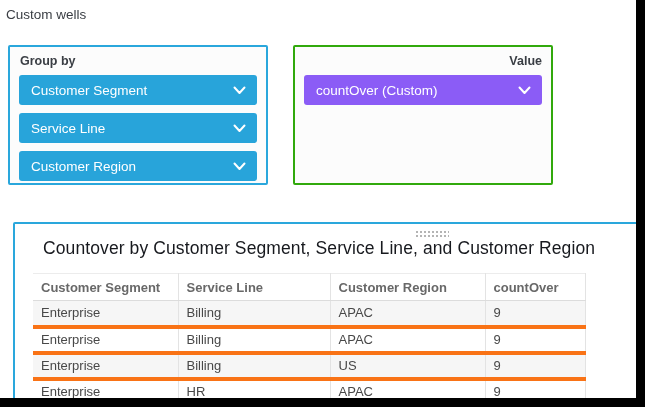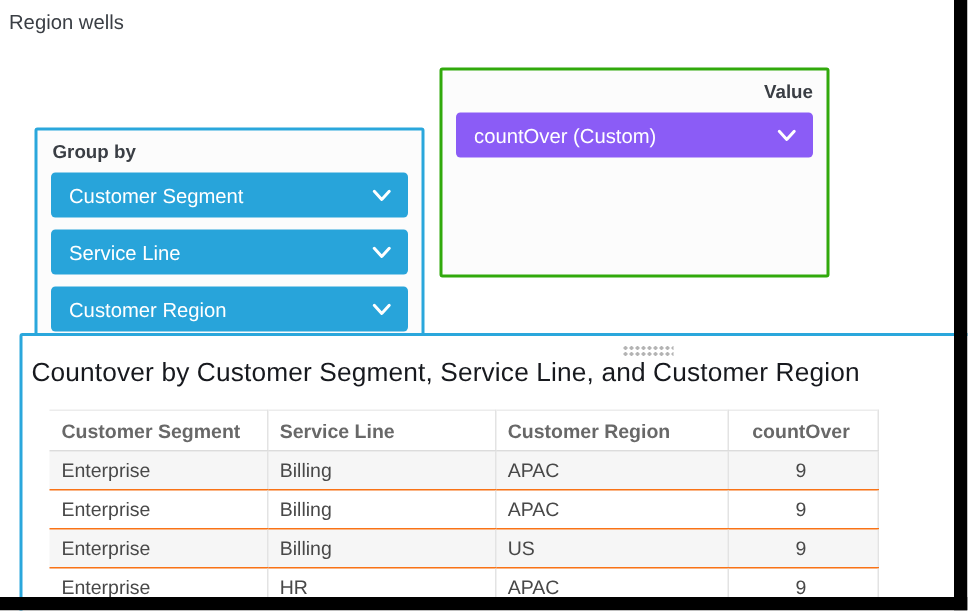--- a/index.html
+++ b/index.html
@@ -15,21 +15,21 @@
   .fieldwells-title {
     position: absolute; left: 6px; top: 7px;
     font-size: 13.5px; color: #3a3e44;
   }
 
   
   .well-box {
     position: absolute; top: 45px; width: 260px; height: 140px;
     background: #fcfcfc; border-radius: 2px; padding: 6px 9px;
   }
-  .well-box.groupby { left: 23px;  border: 2px solid #2aa7dc; margin-top: 40px; }
+  .well-box.groupby { left: 8px;  border: 2px solid #2aa7dc; }
   .well-box.value   { left: 293px; border: 2px solid #31a90c; text-align: right; }
   .well-label {
     font-size: 12.5px; font-weight: bold; color: #3a3e44;
     margin: 1px 0 7px 1px;
   }
   .pill {
     height: 30px; border-radius: 3px; margin-bottom: 8px;
     display: flex; align-items: center; justify-content: space-between;
     padding: 0 11px 0 12px; cursor: pointer;
   }
@@ -44,21 +44,21 @@
     width: 830px; height: 230px;
     background: #ffffff; border: 2px solid #2aa7dc; border-radius: 2px;
   }
   .drag-handle {
     position: absolute; left: 400px; top: 6px; width: 34px; height: 8px;
     background-image: radial-gradient(circle, #b4b4b4 1.1px, transparent 1.3px);
     background-size: 4px 4px; background-position: 0 0;
     cursor: grab;
   }
   .visual-title {
-    position: absolute; left: 6px; top: 14px;
+    position: absolute; left: 28px; top: 14px;
     font-size: 17.5px; color: #17191e; letter-spacing: 0.1px;
   }
 
   .data-table {
     position: absolute; left: 18px; top: 49px;
     border-collapse: collapse; table-layout: fixed;
     border-top: 1px solid #ececec;
   }
   .data-table col.c1 { width: 145px; }
   .data-table col.c2 { width: 152px; }
@@ -66,35 +66,35 @@
   .data-table col.c4 { width: 100px; }
   .data-table th {
     height: 27px; font-size: 13px; font-weight: bold; color: #686868;
     text-align: left; padding: 0 8px; white-space: nowrap;
     border-right: 1px solid #e3e3e3; border-bottom: 1px solid #dcdcdc;
     background: #ffffff; cursor: pointer;
   }
   .data-table td {
     height: 26px; font-size: 13px; color: #484848;
     padding: 0 8px; white-space: nowrap;
-    border-right: 1px solid #e3e3e3; border-bottom: 1px solid #f97316;
+    border-right: 1px solid #e3e3e3; border-bottom: 4px solid #f97316;
   }
-  .data-table th.num, .data-table td.num { text-align: center; padding-right: 10px; }
+  .data-table th.num, .data-table td.num { text-align: left; padding-right: 10px; }
   .data-table tbody tr:nth-child(odd) td { background: #f6f6f6; }
 
   
   .strip-right  { position: absolute; top: 0; right: 0; width: 9px; height: 407px; background: #000; z-index: 20; }
   .strip-bottom { position: absolute; left: 0; bottom: 0; width: 645px; height: 9px; background: #000; z-index: 20; }
 </style>
 </head>
 <body>
 
 <div class="page">
 
-  <div class="fieldwells-title">Region wells</div>
+  <div class="fieldwells-title">Custom wells</div>
 
   <div class="well-box groupby">
     <div class="well-label">Group by</div>
 
     <div class="pill blue">
       <span class="pill-text">Customer Segment</span>
       <svg class="chev" viewBox="0 0 13 9">
         <polyline points="1.5,1.5 6.5,7 11.5,1.5" fill="none" stroke="#ffffff" stroke-width="2" stroke-linecap="round" stroke-linejoin="round"></polyline>
       </svg>
     </div>

